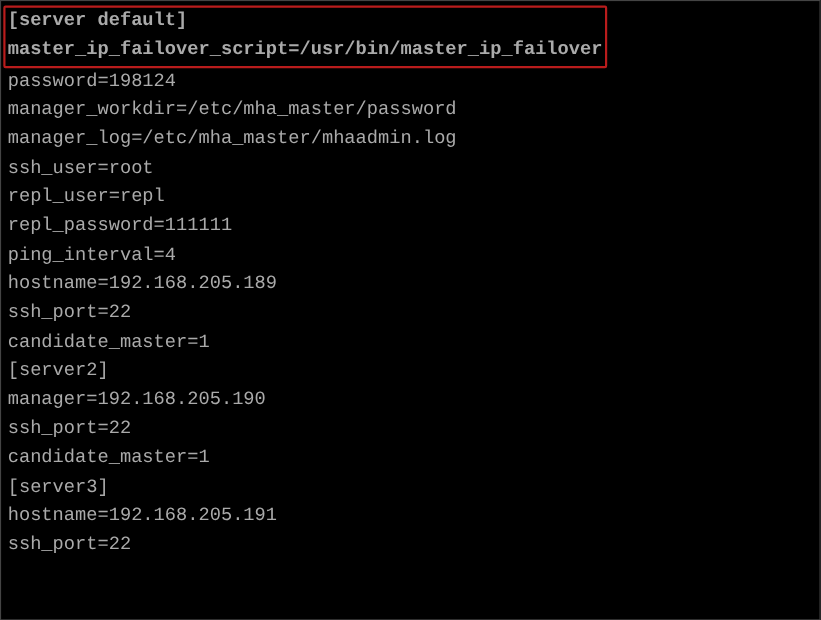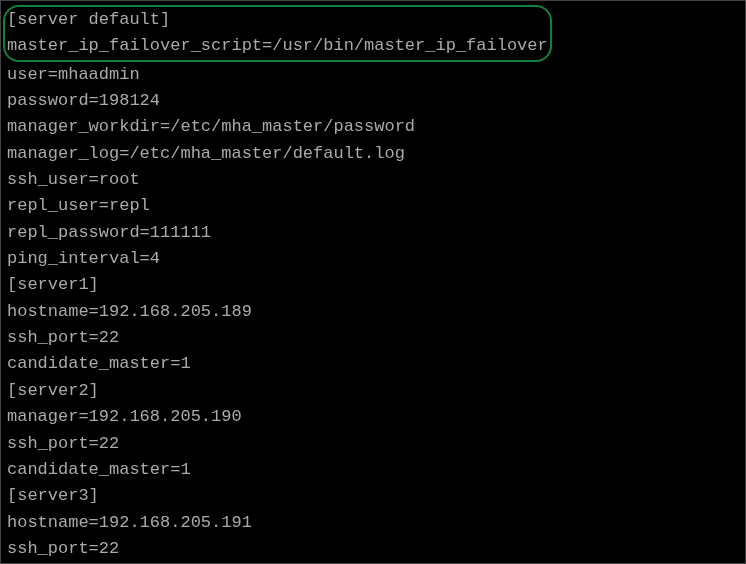--- a/index.html
+++ b/index.html
@@ -16,44 +16,43 @@
       color: #aaa;
       padding: 4px 6px;
       line-height: 1.55;
       overflow: hidden;
       border: 1px solid #444;
     }
     .line {
       white-space: pre;
     }
     .highlight-box {
-      border: 2px solid #15803d;
-      border-radius: 16px;
+      border: 2px solid #b91c1c;
+      border-radius: 2px;
       display: inline-block;
       padding: 0 2px;
       margin-left: -4px;
+      font-weight: bold;
     }
   </style>
 </head>
 <body>
 
 <div class="terminal">
   <div class="highlight-box">
     <div class="line">[server default]</div>
     <div class="line">master_ip_failover_script=/usr/bin/master_ip_failover</div>
   </div>
-  <div class="line">user=mhaadmin</div>
   <div class="line">password=198124</div>
   <div class="line">manager_workdir=/etc/mha_master/password</div>
-  <div class="line">manager_log=/etc/mha_master/default.log</div>
+  <div class="line">manager_log=/etc/mha_master/mhaadmin.log</div>
   <div class="line">ssh_user=root</div>
   <div class="line">repl_user=repl</div>
   <div class="line">repl_password=111111</div>
   <div class="line">ping_interval=4</div>
-  <div class="line">[server1]</div>
   <div class="line">hostname=192.168.205.189</div>
   <div class="line">ssh_port=22</div>
   <div class="line">candidate_master=1</div>
   <div class="line">[server2]</div>
   <div class="line">manager=192.168.205.190</div>
   <div class="line">ssh_port=22</div>
   <div class="line">candidate_master=1</div>
   <div class="line">[server3]</div>
   <div class="line">hostname=192.168.205.191</div>
   <div class="line">ssh_port=22</div>

